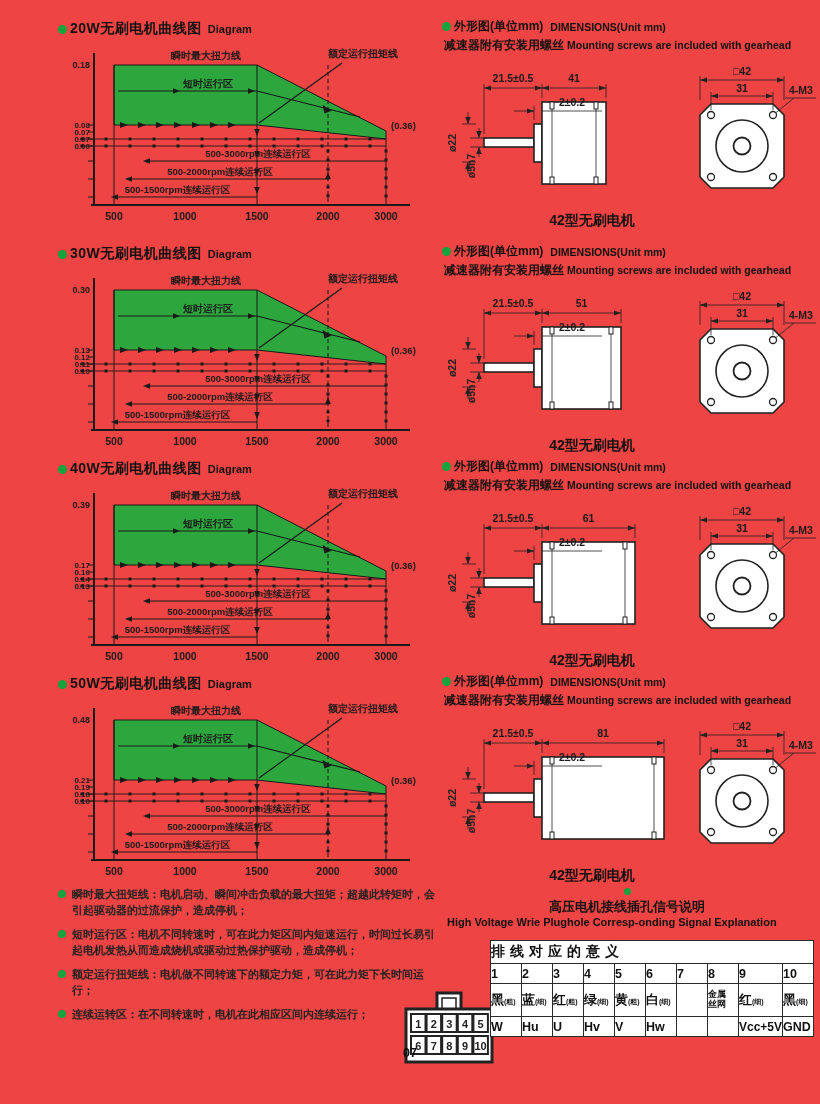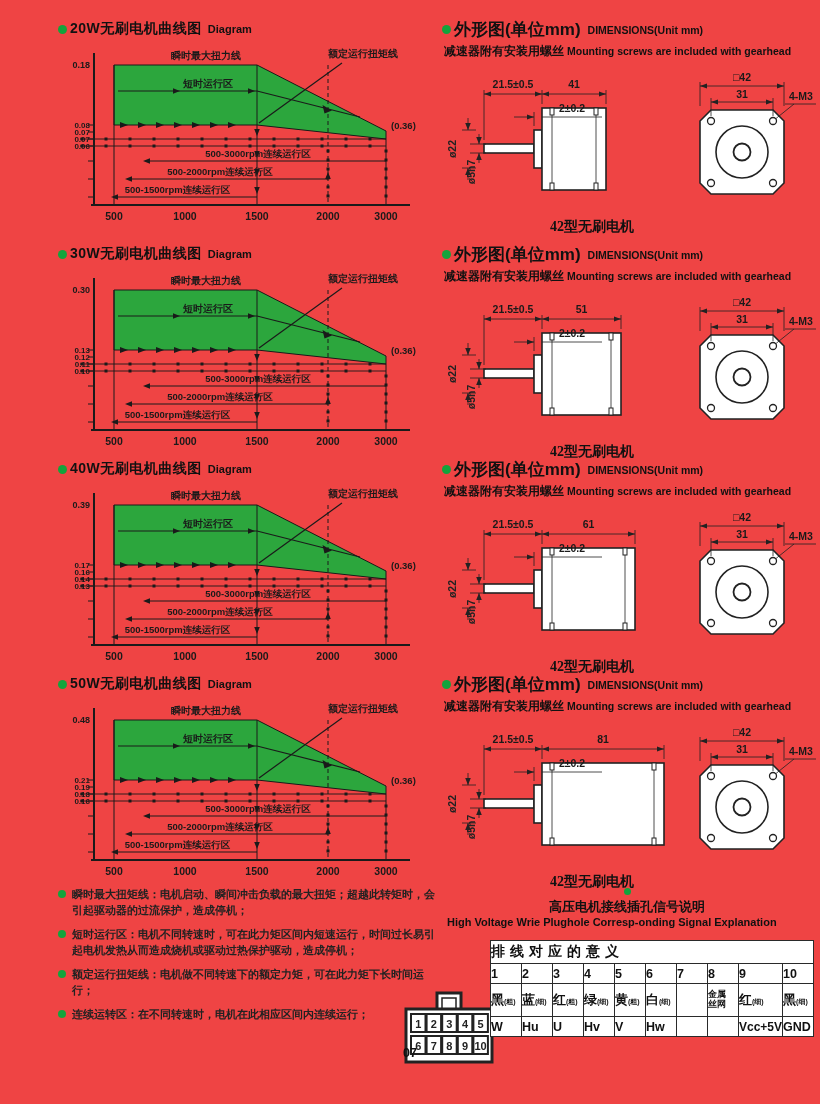--- a/index.html
+++ b/index.html
@@ -5,25 +5,25 @@
   html,body{margin:0;padding:0;background:#e8e8e8;}
   .page{position:relative;width:820px;height:1104px;background:#ef4444;margin:0 auto;
         font-family:"Liberation Sans","DejaVu Sans",sans-serif;color:#111;overflow:hidden;}
   .dot{display:inline-block;width:9px;height:9px;border-radius:50%;background:#13a43c;flex:none;}
   .sec-title{display:flex;align-items:center;gap:3px;}
   .chart-sec{position:absolute;left:58px;width:378px;}
   .chart-sec .cn{font-size:14px;font-weight:bold;letter-spacing:.5px;}
   .chart-sec .en{font-size:11px;font-weight:bold;margin-left:3px;}
   .chart-svg{margin-top:1px;}
   .dim-sec{position:absolute;left:442px;width:374px;}
-  .dim-sec .cn{font-size:17px;font-weight:bold;}
+  .dim-sec .cn{font-size:12px;font-weight:bold;}
   .dim-sec .en{font-size:10.5px;font-weight:bold;margin-left:4px;}
   .dim-sub{font-size:12px;font-weight:bold;margin:2px 0 0 2px;}
   .dim-sub .en2{font-size:10.5px;font-weight:600;margin-left:3px;}
-  .dim-caption{width:300px;text-align:center;font-size:14px;font-family:Liberation Serif, serif;
+  .dim-caption{width:300px;text-align:center;font-size:14px;font-family:Liberation Sans, sans-serif;
                font-weight:bold;margin-top:0px;}
   .notes{position:absolute;left:58px;top:888px;width:380px;font-family:Liberation Mono, monospace;}
   .note-item{display:flex;gap:6px;margin-bottom:8px;}
   .note-item .dot{margin-top:2px;width:8px;height:8px;}
   .note-text{font-size:11px;line-height:1.45;font-weight:bold;color:#222;}
   .signal-sec{position:absolute;left:398px;top:888px;width:420px;}
   .signal-title{display:flex;align-items:center;gap:3px;margin-left:38px;flex-direction:column;}
   .signal-title .cn{font-size:13px;font-weight:bold;}
   .signal-en{font-size:11px;font-weight:bold;margin-left:49px;}
   .signal-body{position:relative;height:130px;}

